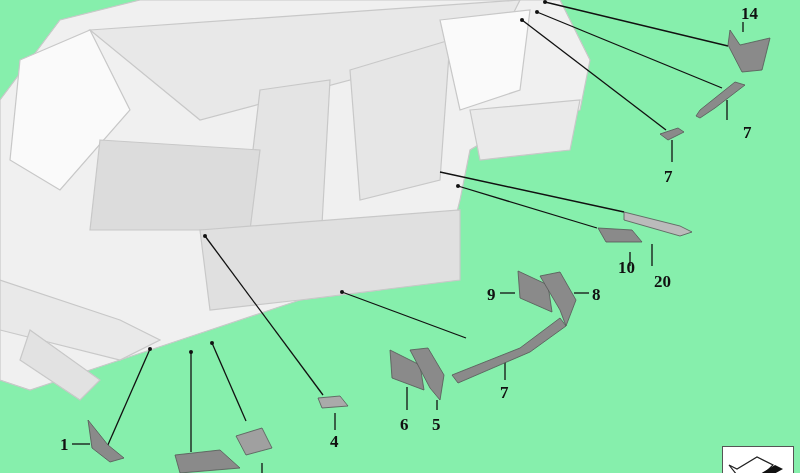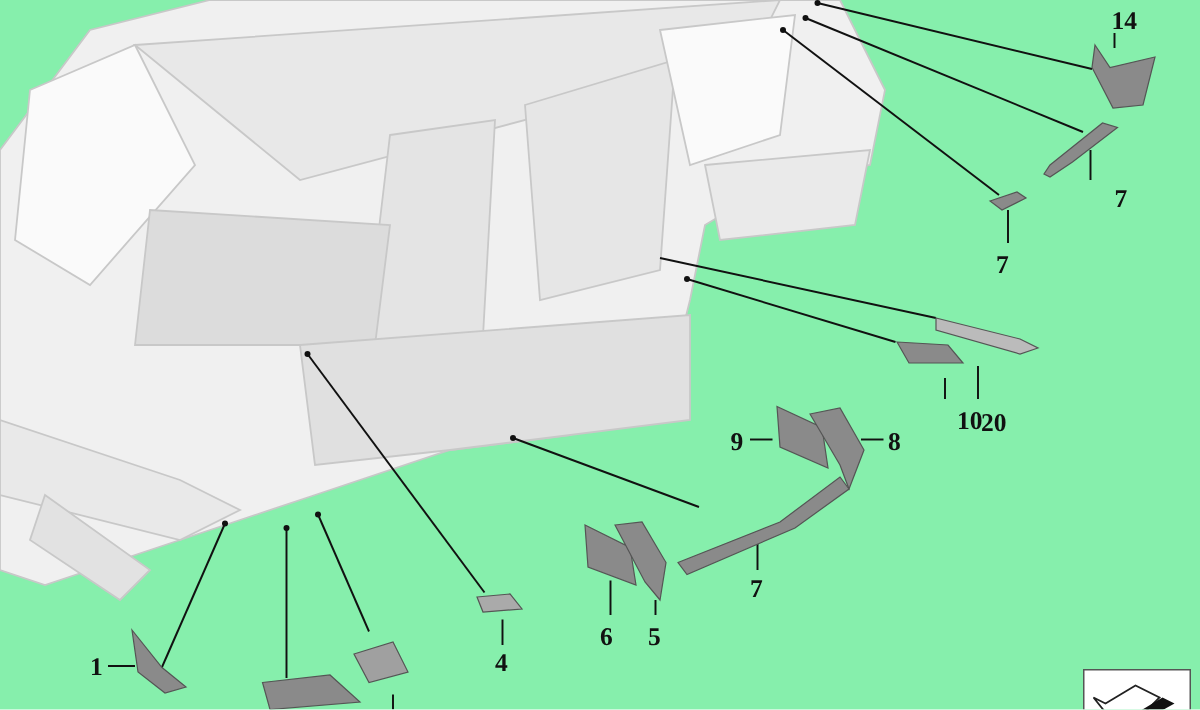--- a/index.html
+++ b/index.html
@@ -80,21 +80,21 @@
       <path d="M88,420 L108,445 L124,458 L110,462 L92,448 Z"></path>
       <path d="M175,455 L220,450 L240,468 L180,473 Z"></path>
       <path d="M236,436 L262,428 L272,448 L246,455 Z" fill="#a0a0a0"></path>
     </g>
   </svg>
 
   <span class="lbl" style="left:741px;top:5px;">14</span>
   <span class="lbl" style="left:743px;top:124px;">7</span>
   <span class="lbl" style="left:664px;top:168px;">7</span>
   <span class="lbl" style="left:654px;top:273px;">20</span>
-  <span class="lbl" style="left:618px;top:272px;margin-left:20px;">10</span>
+  <span class="lbl" style="left:618px;top:259px;">10</span>
   <span class="lbl" style="left:592px;top:286px;">8</span>
   <span class="lbl" style="left:487px;top:286px;">9</span>
   <span class="lbl" style="left:500px;top:384px;">7</span>
   <span class="lbl" style="left:400px;top:416px;">6</span>
   <span class="lbl" style="left:432px;top:416px;">5</span>
   <span class="lbl" style="left:330px;top:433px;">4</span>
   <span class="lbl" style="left:60px;top:436px;">1</span>
 
   <div class="corner-icon">
     <svg width="70" height="30" viewBox="0 0 70 30">

